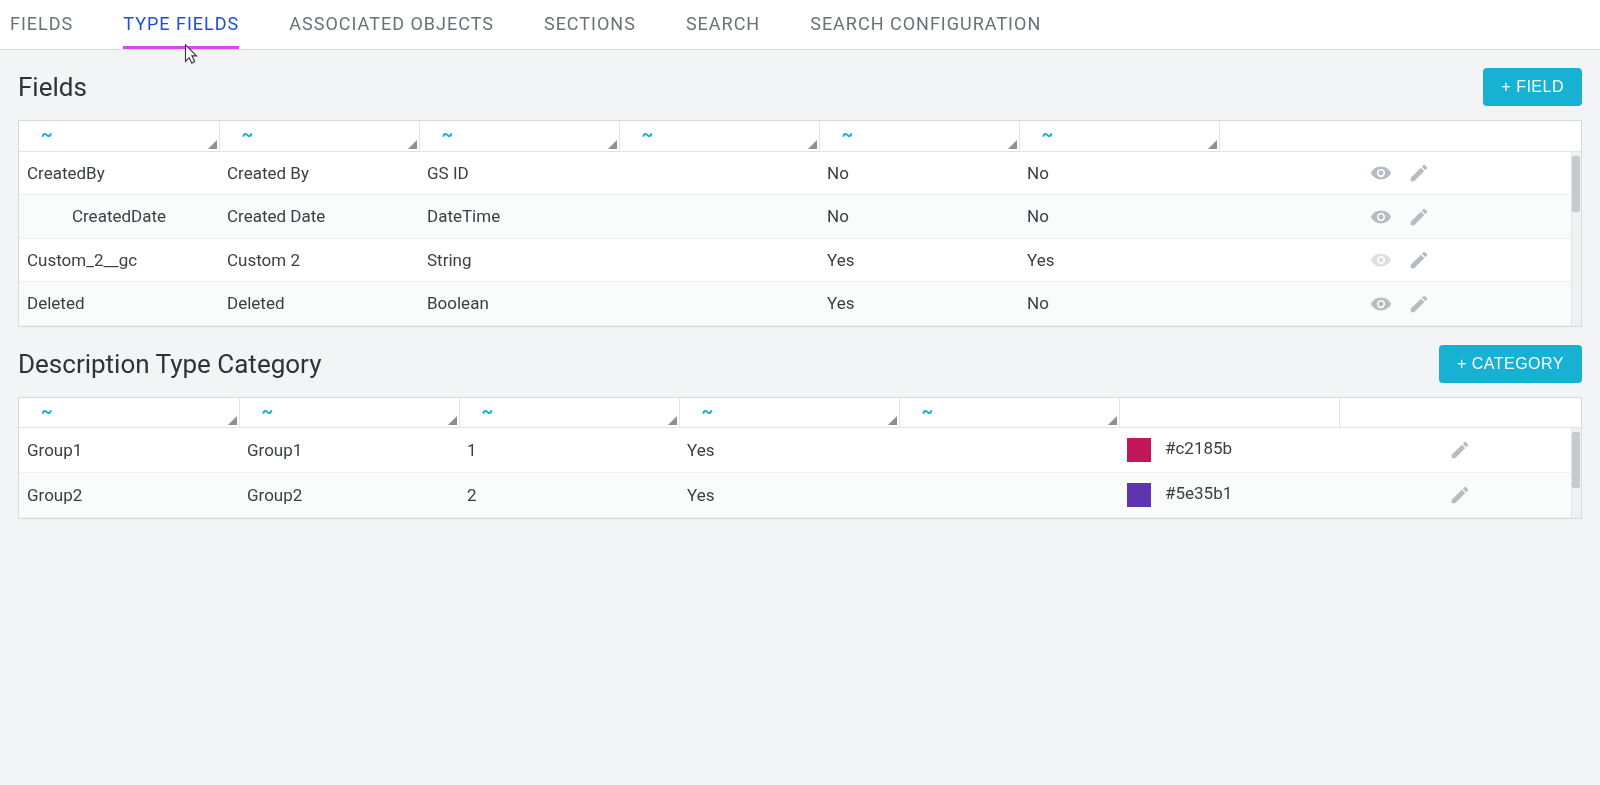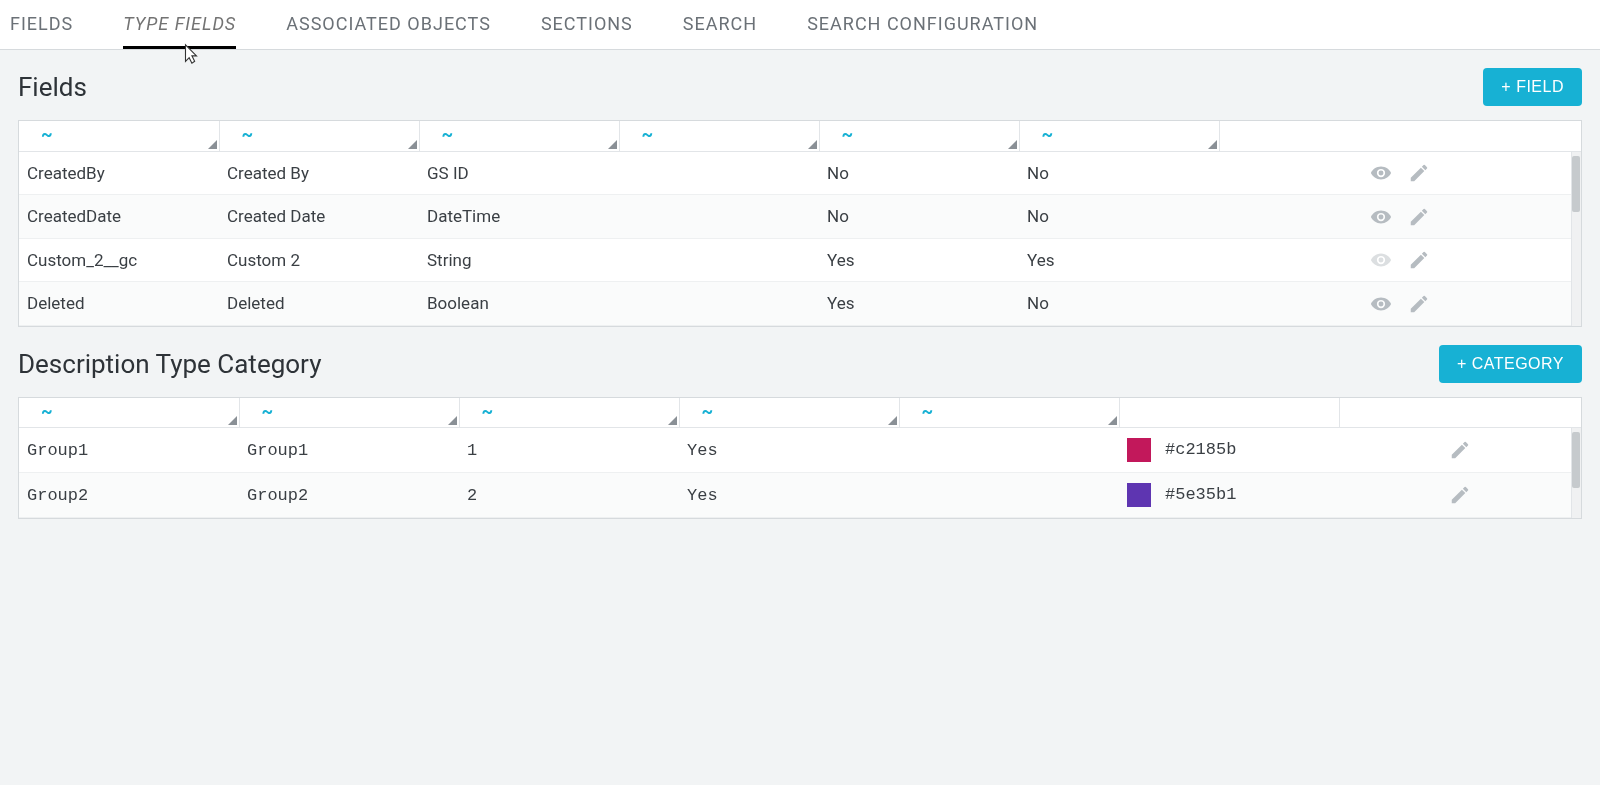--- a/index.html
+++ b/index.html
@@ -23,23 +23,22 @@
   }
   .tab {
     font-size: 18px;
     letter-spacing: 1px;
     color: #6b7177;
     cursor: pointer;
     padding: 12px 0;
     border-bottom: 3px solid transparent;
   }
   .tab.active {
-    color: #737373;
-    border-bottom: 3px solid #000000;
-    font-style: italic;
+    color: #1d4ed8;
+    border-bottom: 3px solid #d946ef;
   }
   .section {
     padding: 18px 18px 0 18px;
   }
   .section-header {
     display: flex;
     justify-content: space-between;
     align-items: center;
     margin-bottom: 14px;
   }
@@ -64,21 +63,20 @@
     position: relative;
     overflow: hidden;
   }
   .fields-table-body {
     max-height: 195px;
     overflow-y: auto;
   }
   .category-table-body {
     max-height: 180px;
     overflow-y: auto;
-    font-family: Liberation Mono, monospace;
   }
   table {
     width: 100%;
     border-collapse: collapse;
     table-layout: fixed;
   }
   thead th {
     background: #f7f8f9;
     font-weight: 500;
     font-size: 17px;
@@ -256,21 +254,21 @@
                 <td></td>
                 <td>No</td>
                 <td>No</td>
                 <td class="actions-cell"><span class="icon view"><svg viewBox="0 0 24 24">
                       <path d="M12 5C7 5 2.7 8.1 1 12c1.7 3.9 6 7 11 7s9.3-3.1 11-7c-1.7-3.9-6-7-11-7zm0 11.5A4.5 4.5 0 1 1 16.5 12 4.5 4.5 0 0 1 12 16.5zm0-7.2A2.7 2.7 0 1 0 14.7 12 2.7 2.7 0 0 0 12 9.3z"></path>
                     </svg></span><span class="icon edit"><svg viewBox="0 0 24 24">
                       <path d="M3 17.25V21h3.75L17.81 9.94l-3.75-3.75L3 17.25zM20.71 7.04a1 1 0 0 0 0-1.41l-2.34-2.34a1 1 0 0 0-1.41 0l-1.83 1.83 3.75 3.75 1.83-1.83z"></path>
                     </svg></span></td>
               </tr>
               <tr>
-                <td style="padding-left: 8px;">CreatedDate</td>
+                <td style="padding-left: 8px; text-align: center;">CreatedDate</td>
                 <td>Created Date</td>
                 <td>DateTime</td>
                 <td></td>
                 <td>No</td>
                 <td>No</td>
                 <td class="actions-cell"><span class="icon view"><svg viewBox="0 0 24 24">
                       <path d="M12 5C7 5 2.7 8.1 1 12c1.7 3.9 6 7 11 7s9.3-3.1 11-7c-1.7-3.9-6-7-11-7zm0 11.5A4.5 4.5 0 1 1 16.5 12 4.5 4.5 0 0 1 12 16.5zm0-7.2A2.7 2.7 0 1 0 14.7 12 2.7 2.7 0 0 0 12 9.3z"></path>
                     </svg></span><span class="icon edit"><svg viewBox="0 0 24 24">
                       <path d="M3 17.25V21h3.75L17.81 9.94l-3.75-3.75L3 17.25zM20.71 7.04a1 1 0 0 0 0-1.41l-2.34-2.34a1 1 0 0 0-1.41 0l-1.83 1.83 3.75 3.75 1.83-1.83z"></path>
                     </svg></span></td>

